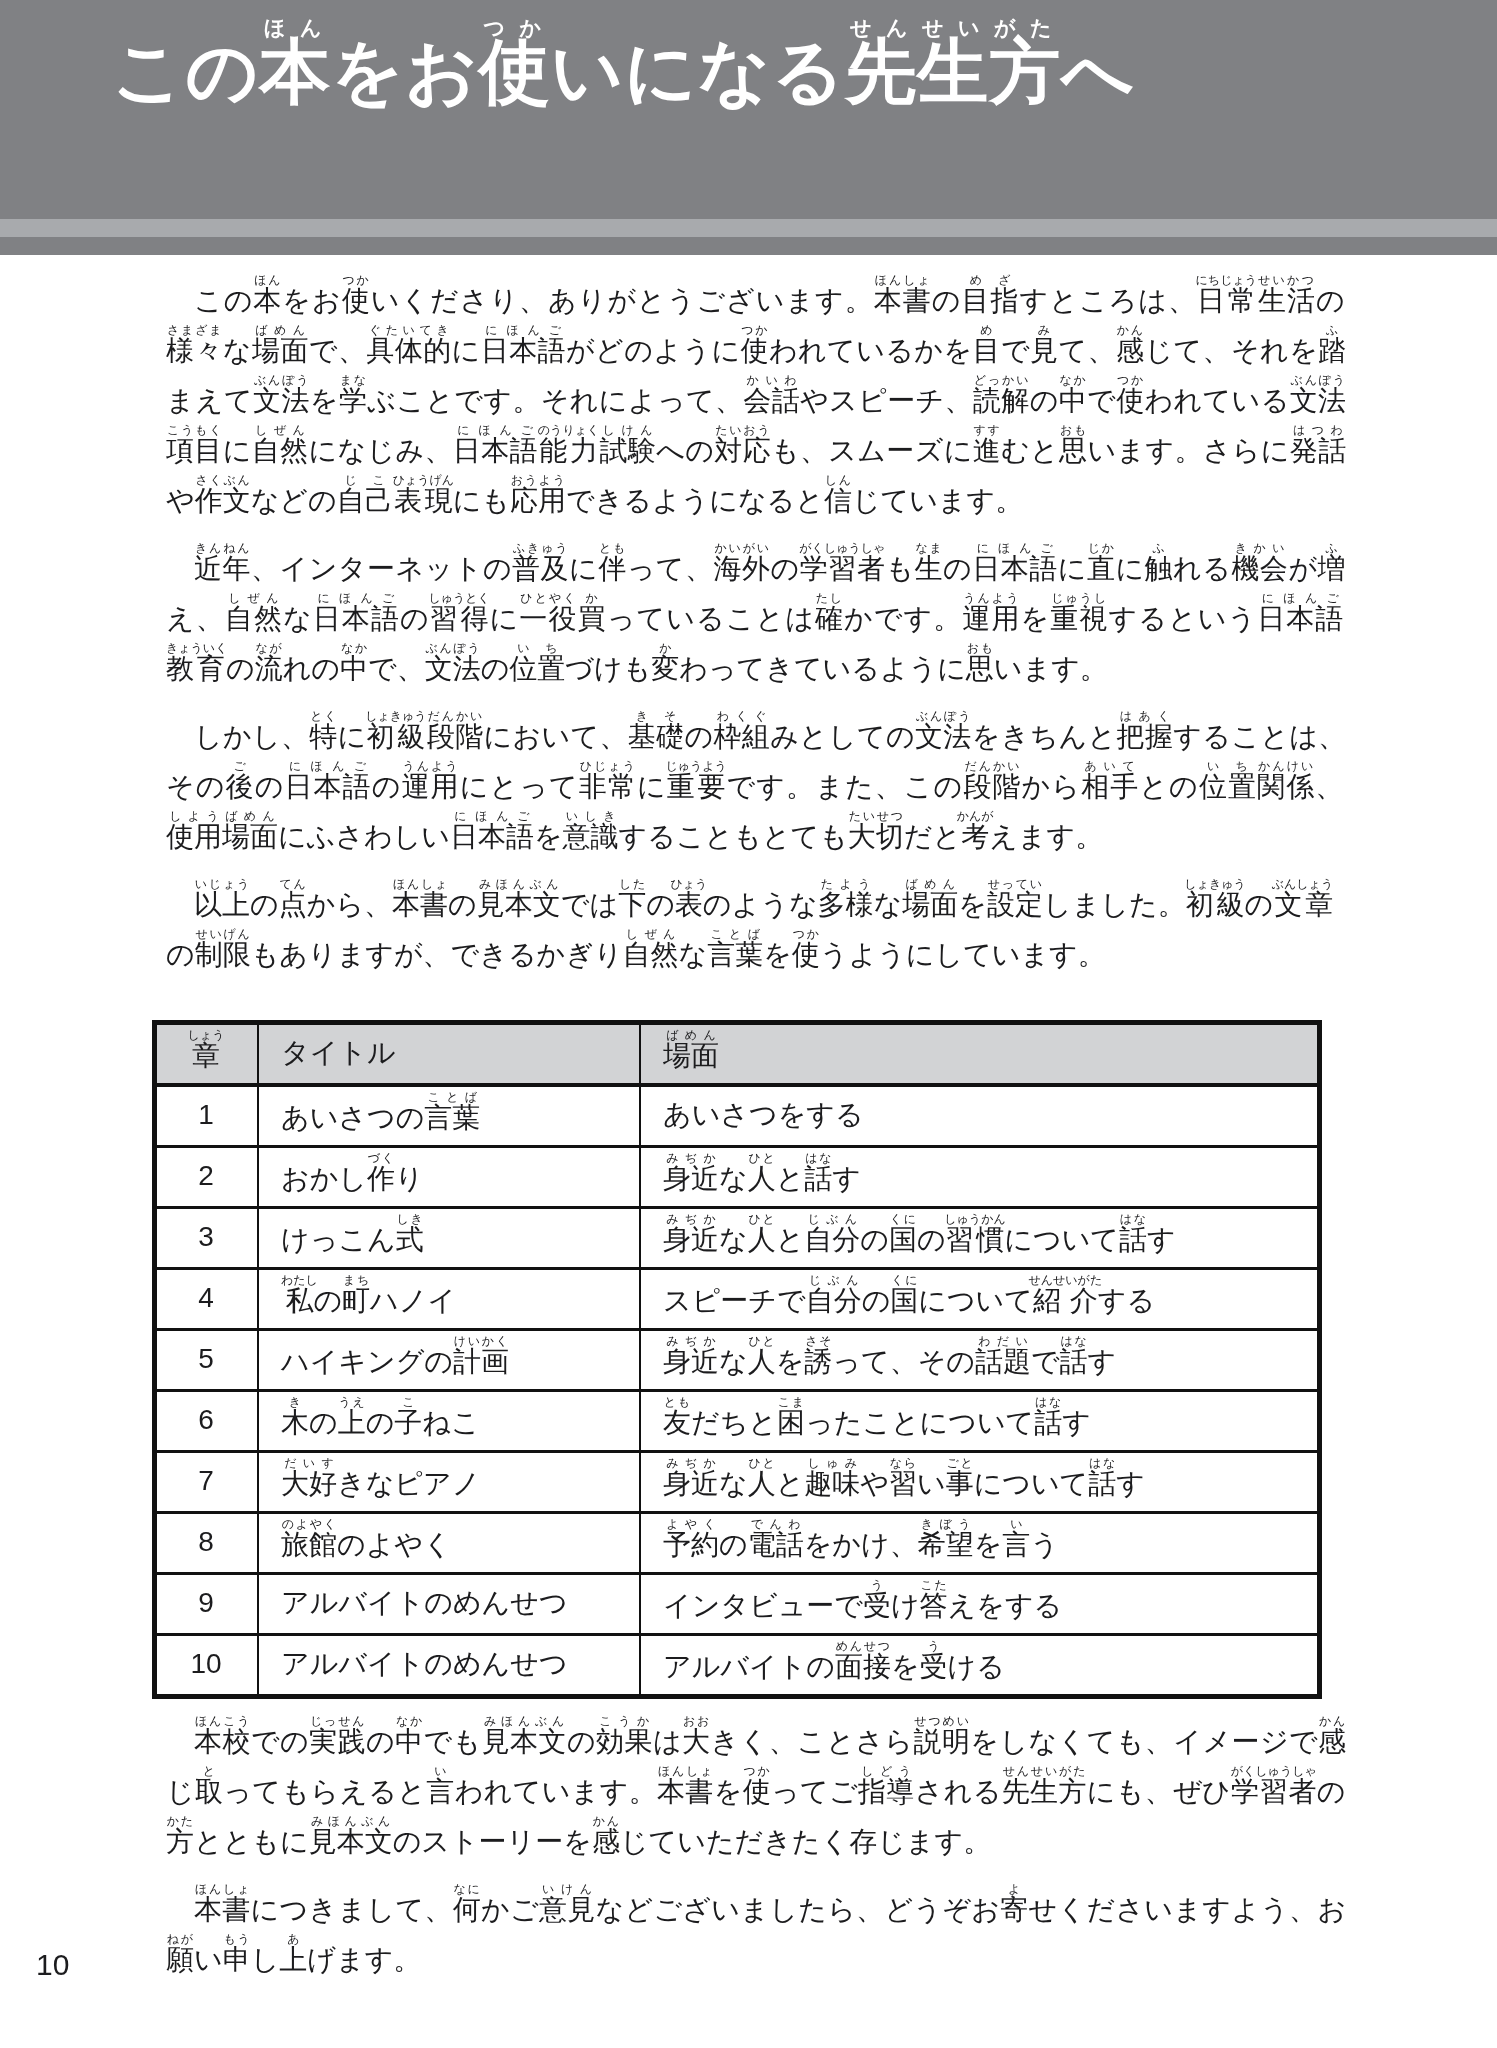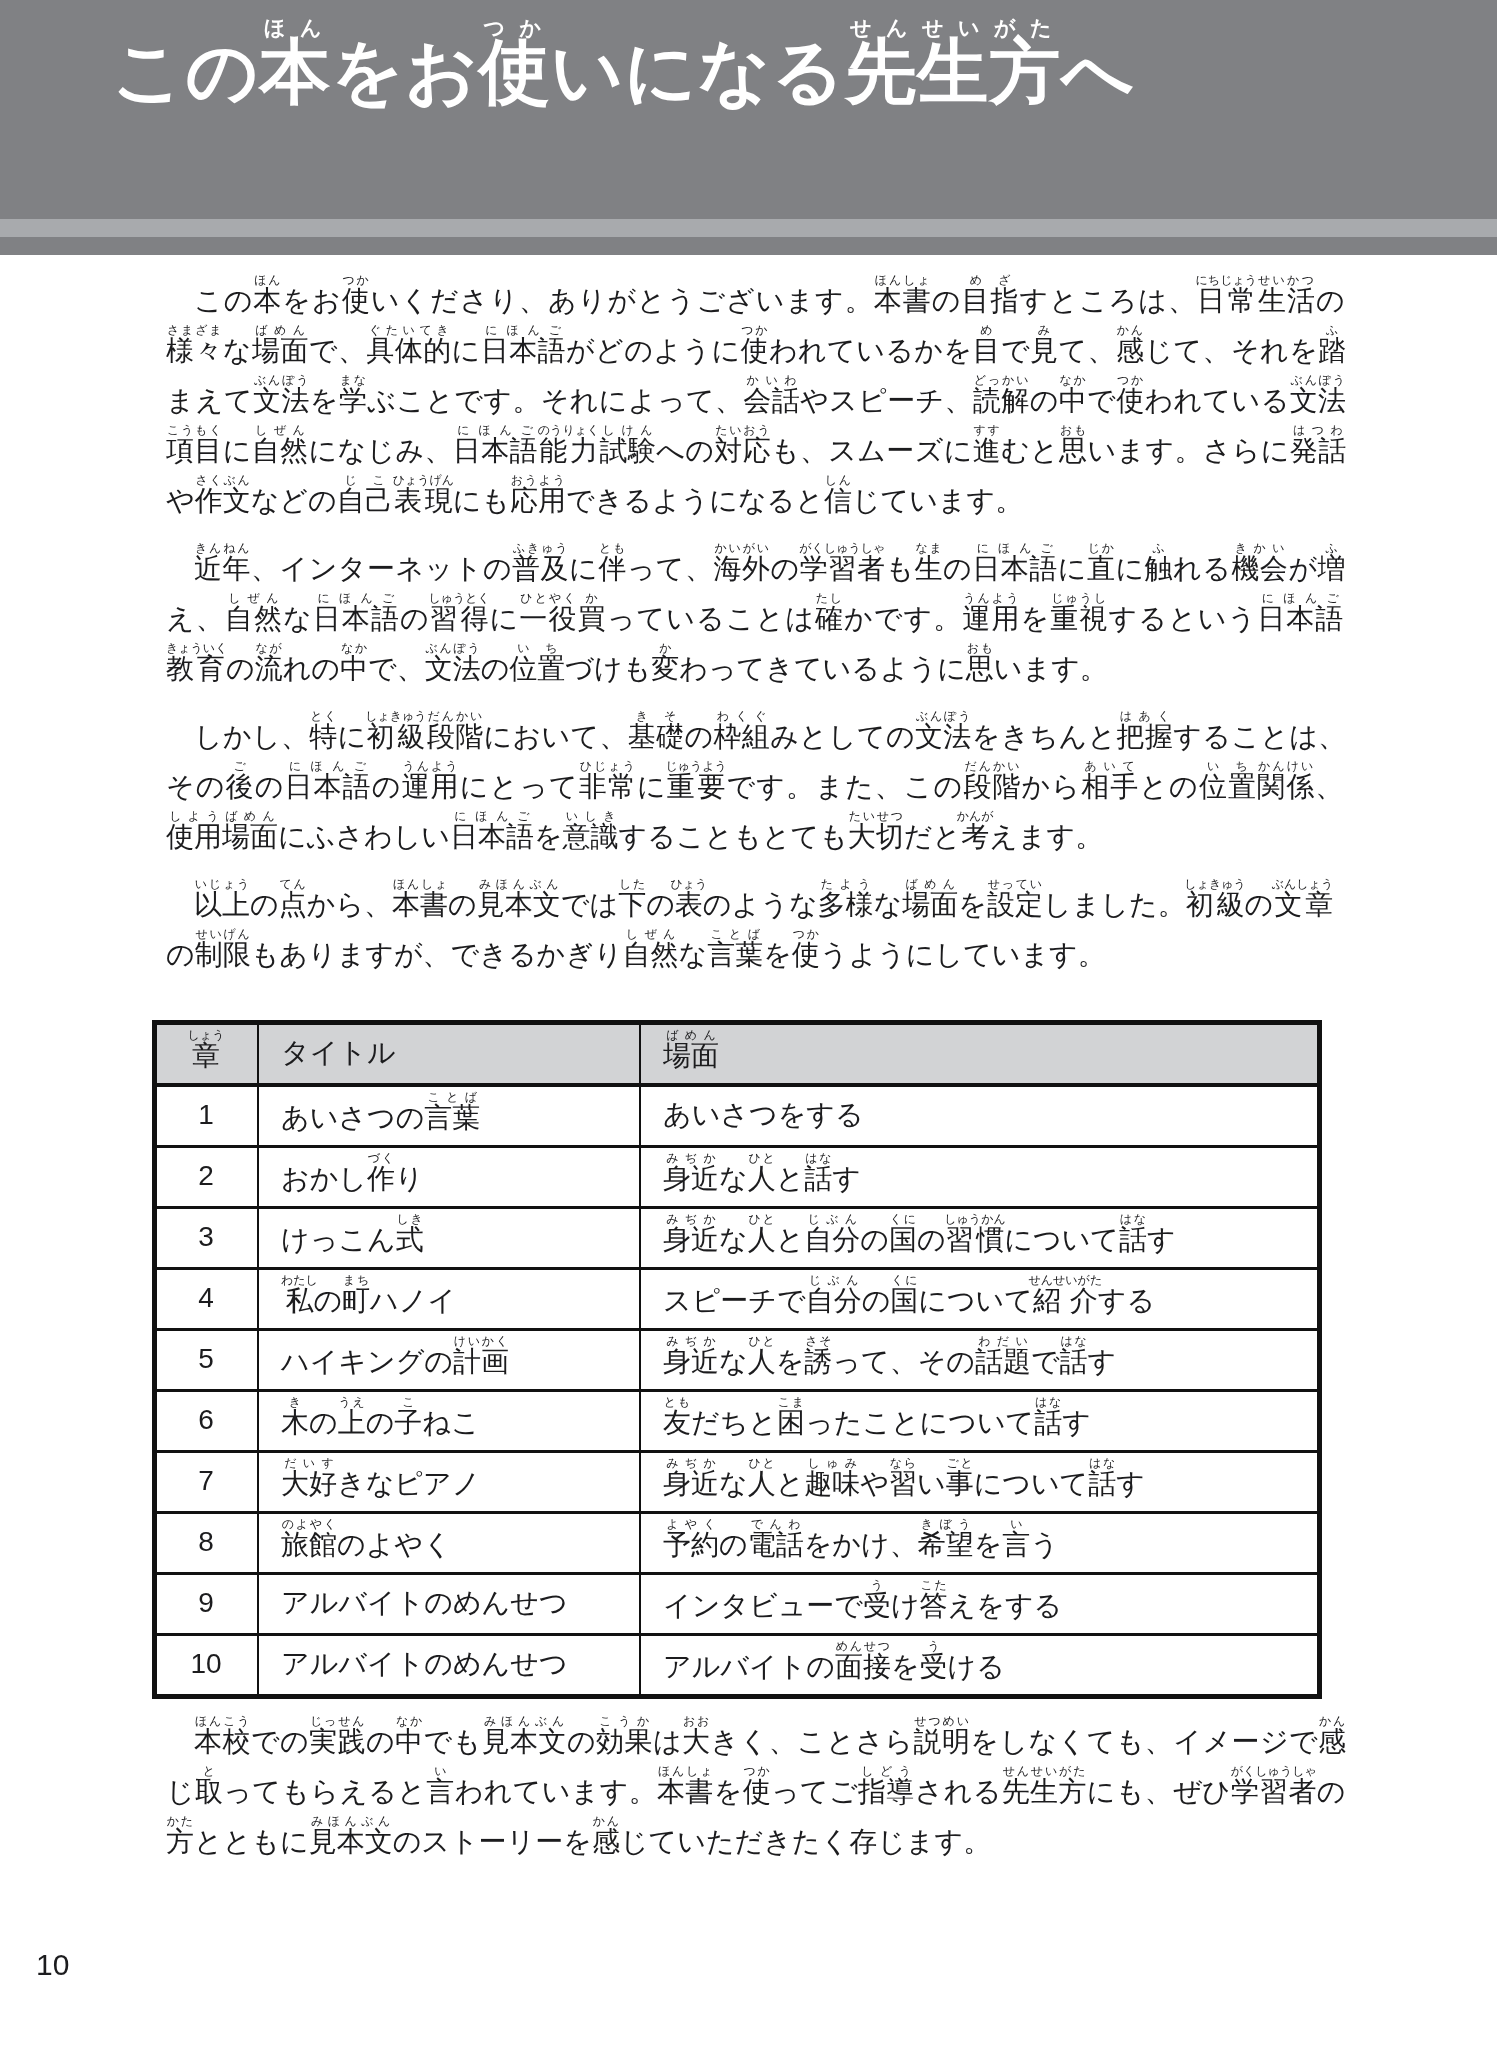--- a/index.html
+++ b/index.html
@@ -115,17 +115,18 @@
         <tr>
           <td>10</td>
           <td>アルバイトのめんせつ</td>
           <td>アルバイトの<ruby>面接<rt>めんせつ</rt></ruby>を<ruby>受<rt>う</rt></ruby>ける</td>
         </tr>
       </tbody>
   </table>
 
   <div class="closing">
       <p class="body-para"><ruby>本校<rt>ほんこう</rt></ruby>での<ruby>実践<rt>じっせん</rt></ruby>の<ruby>中<rt>なか</rt></ruby>でも<ruby>見本文<rt>みほんぶん</rt></ruby>の<ruby>効果<rt>こうか</rt></ruby>は<ruby>大<rt>おお</rt></ruby>きく、ことさら<ruby>説明<rt>せつめい</rt></ruby>をしなくても、イメージで<ruby>感<rt>かん</rt></ruby>じ<ruby>取<rt>と</rt></ruby>ってもらえると<ruby>言<rt>い</rt></ruby>われています。<ruby>本書<rt>ほんしょ</rt></ruby>を<ruby>使<rt>つか</rt></ruby>ってご<ruby>指導<rt>しどう</rt></ruby>される<ruby>先生方<rt>せんせいがた</rt></ruby>にも、ぜひ<ruby>学習者<rt>がくしゅうしゃ</rt></ruby>の<ruby>方<rt>かた</rt></ruby>とともに<ruby>見本文<rt>みほんぶん</rt></ruby>のストーリーを<ruby>感<rt>かん</rt></ruby>じていただきたく存じます。</p>
+      <p class="body-para"><ruby>本書<rt>ほんしょ</rt></ruby>につきまして、<ruby>何<rt>なに</rt></ruby>かご<ruby>意見<rt>いけん</rt></ruby>などございましたら、どうぞお<ruby>寄<rt>よ</rt></ruby>せくださいますよう、お<ruby>願<rt>ねが</rt></ruby>い<ruby>申<rt>もう</rt></ruby>し<ruby>上<rt>あ</rt></ruby>げます。</p>
     </div>
 
 </div>
 
 <div class="page-number">10</div>
 
 </body></html>

